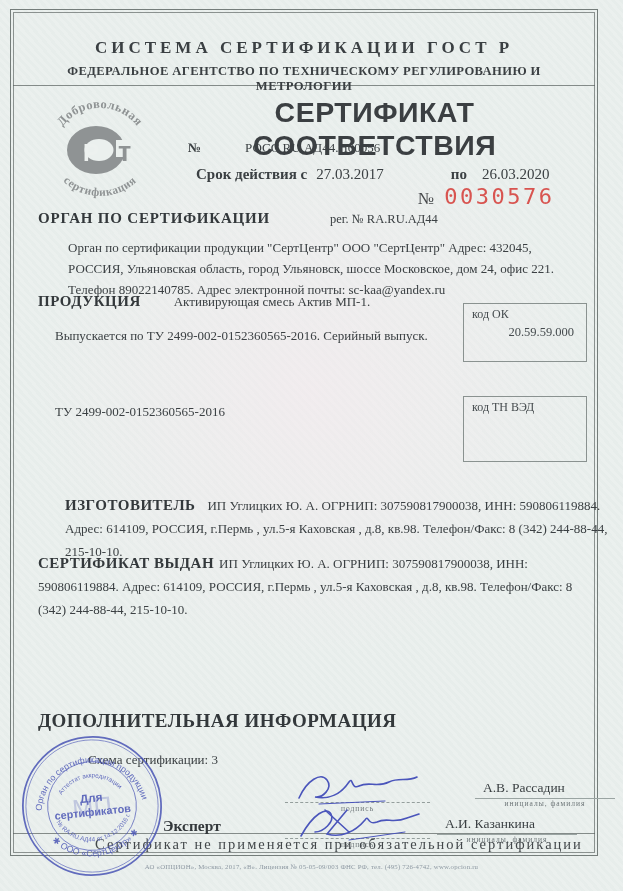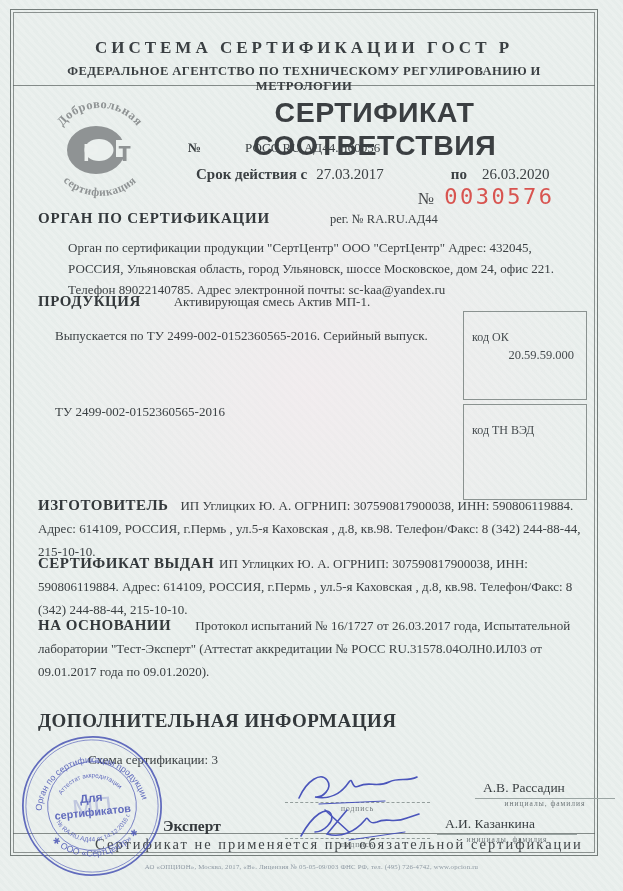--- a/index.html
+++ b/index.html
@@ -36,31 +36,31 @@
   
   [data-name="org-heading"]{position:absolute;left:38px;top:209px;}
   [data-name="org-label"]{font-weight:bold;font-size:15px;letter-spacing:.8px;color:#33383b;}
   [data-name="org-reg"]{font-size:12.5px;margin-left:60px;}
   [data-name="org-text"]{position:absolute;left:68px;top:237px;width:519px;font-size:13px;line-height:1.62;}
   
   [data-name="product-heading"]{position:absolute;left:38px;top:292px;}
   [data-name="product-label"]{font-weight:bold;font-size:15px;letter-spacing:.5px;color:#33383b;}
   [data-name="product-name"]{font-size:13px;margin-left:33px;}
   [data-name="product-details"]{position:absolute;left:55px;top:312px;width:400px;font-size:13px;margin-top:16px;}
-  .code-box{position:absolute;border:1px solid #8a9290;padding:18px 8px;font-size:12px;color:#454b4e;margin-top:8px;}
+  .code-box{position:absolute;border:1px solid #8a9290;padding:3px 8px;font-size:12px;color:#454b4e;}
   [data-name="code-ok-box"]{left:463px;top:303px;width:106px;height:51px;}
   [data-name="code-ok-value"]{display:block;text-align:right;margin-top:3px;font-size:12.5px;padding-right:4px;}
   [data-name="code-tnved-box"]{left:463px;top:396px;width:106px;height:58px;}
   
   [data-name="conformity-heading"]{position:absolute;left:38px;top:382px;font-weight:bold;font-size:15px;letter-spacing:.4px;color:#33383b;width:430px;}
   [data-name="conformity-text"]{position:absolute;left:55px;top:404px;font-size:13px;}
   
   .para{position:absolute;left:38px;width:549px;font-size:13px;line-height:1.75;}
   .para .plbl{font-weight:bold;font-size:15px;letter-spacing:.5px;color:#33383b;}
-  [data-name="manufacturer-para"]{top:479px;}
+  [data-name="manufacturer-para"]{top:479px;margin-left:27px;}
   [data-name="manufacturer-label"]{margin-right:12px;}
   [data-name="issued-para"]{top:537px;}
   [data-name="issued-label"]{margin-right:5px;}
   [data-name="basis-para"]{top:599px;}
   [data-name="basis-label"]{margin-right:24px;}
   [data-name="additional-heading"]{position:absolute;left:38px;top:710px;font-weight:bold;font-size:19px;letter-spacing:.5px;color:#33383b;}
   [data-name="scheme-text"]{position:absolute;left:88px;top:752px;font-size:13px;z-index:1;}
   
   [data-name="round-stamp"]{position:absolute;left:18px;top:733px;width:148px;height:146px;transform:rotate(-6deg);opacity:.85;z-index:5;}
   
@@ -152,23 +152,20 @@
   </div>
 
   <p class="para" data-name="manufacturer-para">
     <span class="plbl" data-name="manufacturer-label">ИЗГОТОВИТЕЛЬ</span><span data-name="manufacturer-text">ИП Углицких Ю. А. ОГРНИП: 307590817900038, ИНН: 590806119884. Адрес: 614109, РОССИЯ, г.Пермь , ул.5-я Каховская , д.8, кв.98. Телефон/Факс: 8 (342) 244-88-44, 215-10-10.</span>
   </p>
 
   <p class="para" data-name="issued-para">
     <span class="plbl" data-name="issued-label">СЕРТИФИКАТ ВЫДАН</span><span data-name="issued-text">ИП Углицких Ю. А. ОГРНИП: 307590817900038, ИНН: 590806119884. Адрес: 614109, РОССИЯ, г.Пермь , ул.5-я Каховская , д.8, кв.98. Телефон/Факс: 8 (342) 244-88-44, 215-10-10.</span>
   </p>
 
-  <p class="para" data-name="basis-para">
-    <span class="plbl" data-name="basis-label">НА ОСНОВАНИИ</span><span data-name="basis-text">Протокол испытаний № 16/1727 от 26.03.2017 года, Испытательной лаборатории "Тест-Эксперт" (Аттестат аккредитации № РОСС RU.31578.04ОЛН0.ИЛ03 от 09.01.2017 года по 09.01.2020).</span>
-  </p>
 
   <div data-name="additional-heading">ДОПОЛНИТЕЛЬНАЯ ИНФОРМАЦИЯ</div>
   <div data-name="scheme-text">Схема сертификации: 3</div>
 
   <svg data-name="round-stamp" viewBox="0 0 148 148">
     <defs>
       <path id="stampOuterTop" d="M 22,82 A 52,52 0 0 1 126,82" fill="none"></path>
       <path id="stampOuterBot" d="M 15,66 A 59,59 0 0 0 133,66" fill="none"></path>
       <path id="stampInnerTop" d="M 37,82 A 37,37 0 0 1 111,82" fill="none"></path>
       <path id="stampInnerBot" d="M 32,68 A 42,42 0 0 0 116,68" fill="none"></path>

